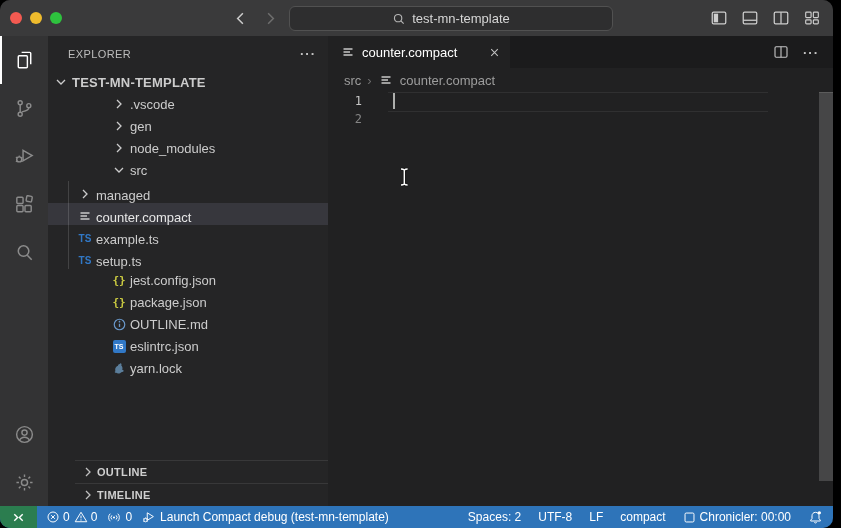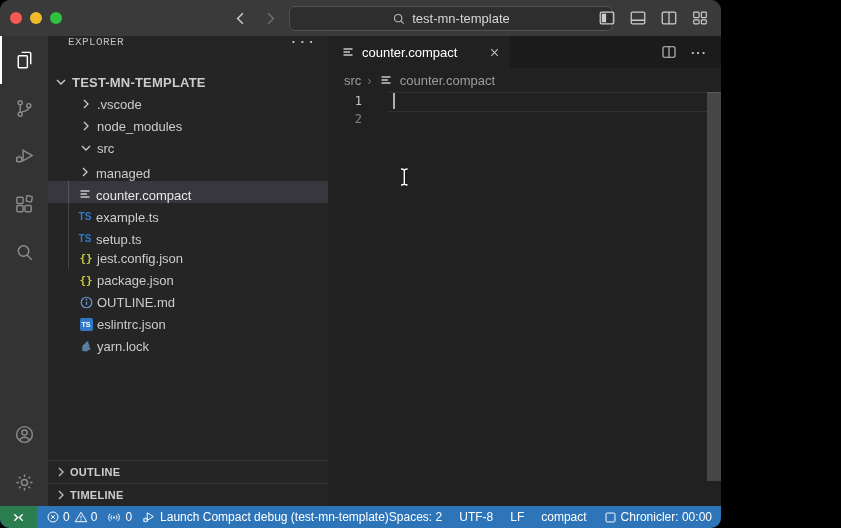--- a/index.html
+++ b/index.html
@@ -1,17 +1,17 @@
 <!DOCTYPE html>
 <html style="--titlebar-bg: #3a3a3b; --activitybar-bg: #333334; --sidebar-bg: #252526; --editor-bg: #212122; --tabbar-bg: #1b1b1c; --statusbar-bg: #2e74b9; --remote-bg: #2b7d4f; --selected-row-bg: #37373d; --traffic-red: #f35a51; --traffic-yellow: #eebb2d; --traffic-green: #2ec23e; --ts-blue: #3178c6; --json-yellow: #cbcb41; --eslint-purple: #b07fd4; --readme-blue: #6997c9; --yarn-blue: #5b7e9b; --git-gray: #8f8f8f;"><head>
 <meta charset="utf-8">
 <style>
   html,body{margin:0;padding:0;background:#000;}
   body{width:841px;height:528px;font-family:"Liberation Sans",sans-serif;-webkit-font-smoothing:antialiased;}
-  .window{position:relative;width:721px;height:528px;border-radius:10px;overflow:hidden;background:var(--editor-bg,#212122);display:flex;flex-direction:column;}
+  .window{position:relative;width:833px;height:528px;border-radius:10px;overflow:hidden;background:var(--editor-bg,#212122);display:flex;flex-direction:column;}
 
   
   .titlebar{position:relative;height:36px;flex:0 0 36px;background:var(--titlebar-bg,#3a3a3b);}
   .traffic{position:absolute;left:10px;top:12px;display:flex;gap:8px;}
   .tl{width:12px;height:12px;border-radius:50%;}
   .nav-arrows{position:absolute;left:230px;top:7px;display:flex;gap:10px;align-items:center;}
   .nav-btn{width:20px;height:22px;display:flex;align-items:center;justify-content:center;}
   .nav-back{color:#cbcbcb;} .nav-fwd{color:#6e6e6e;}
   .cmd-center{position:absolute;left:289px;top:6px;width:322px;height:23px;border-radius:6px;
     background:#2e2e2f;border:1px solid #515151;display:flex;align-items:center;justify-content:center;gap:6px;
@@ -21,36 +21,36 @@
   .tb-actions span{display:flex;align-items:center;}
 
   
   .main{flex:1;display:flex;min-height:0;}
   .activitybar{width:48px;flex:0 0 48px;background:var(--activitybar-bg,#333334);display:flex;flex-direction:column;align-items:stretch;}
   .act-item{height:48px;display:flex;align-items:center;justify-content:center;color:#8b8b8b;border-left:2px solid transparent;border-right:2px solid transparent;}
   .act-item.active{color:#ffffff;border-left-color:#ffffff;}
   .act-spacer{flex:1;}
 
   .sidebar{width:280px;flex:0 0 280px;background:var(--sidebar-bg,#252526);display:flex;flex-direction:column;min-height:0;color:#cccccc;}
-  .sb-header{height:35px;flex:0 0 35px;display:flex;align-items:flex-start;padding:0 12px 0 20px;font-family:Liberation Mono, monospace;}
+  .sb-header{height:35px;flex:0 0 35px;display:flex;align-items:center;padding:0 12px 0 20px;}
   .sb-title{font-size:11px;color:#bdbdbd;letter-spacing:.4px;flex:1;}
   .dots{color:#c5c5c5;font-weight:bold;letter-spacing:1px;font-size:13px;line-height:1;}
   .explorer-body{flex:1;position:relative;overflow:hidden;}
   .trow{height:22px;display:flex;align-items:center;font-size:13px;cursor:default;}
   .trow .slot{width:18px;height:18px;display:flex;align-items:center;justify-content:center;flex:0 0 18px;color:#cccccc;}
   .trow .tlabel{white-space:nowrap;padding-left:2px;}
-  .trow.lvl0{padding-left:4px;} .trow.lvl1{padding-left:29px;} .trow.lvl2{padding-left:28px;align-items:flex-end;}
+  .trow.lvl0{padding-left:4px;} .trow.lvl1{padding-left:22px;margin-left:40px;} .trow.lvl2{padding-left:28px;align-items:flex-end;}
   .trow.bold .tlabel{font-weight:bold;letter-spacing:.2px;}
   .trow.sel{background:var(--selected-row-bg,#37373d);color:#e7e7e7;}
   .indent-guide{position:absolute;left:20px;width:1px;background:rgba(255,255,255,.14);}
   .ts-txt{color:var(--ts-blue,#3178c6);font-weight:bold;font-size:10px;}
   .ts-box{background:var(--ts-blue,#3178c6);color:#fff;font-weight:bold;font-size:7px;width:13px;height:13px;border-radius:2px;display:flex;align-items:center;justify-content:center;}
   .json-txt{color:var(--json-yellow,#cbcb41);font-weight:bold;font-size:11px;font-family:"DejaVu Sans Mono",monospace;}
   .sb-sections{flex:0 0 auto;}
-  .section-row{height:22px;display:flex;align-items:center;padding-left:4px;border-top:1px solid rgba(255,255,255,.09);font-size:11px;font-weight:bold;color:#cfcfcf;letter-spacing:.3px;}
+  .section-row{height:22px;display:flex;align-items:center;padding-left:4px;border-top:1px solid rgba(255,255,255,.09);font-size:11px;font-weight:bold;color:#cfcfcf;letter-spacing:.3px;margin-left:27px;}
   .section-row .slot{width:18px;height:18px;display:flex;align-items:center;justify-content:center;color:#c0c0c0;}
 
   
   .editor-group{flex:1;display:flex;flex-direction:column;min-width:0;background:var(--tabbar-bg,#1b1b1c);}
   .tabbar{height:32px;flex:0 0 32px;display:flex;align-items:stretch;background:var(--tabbar-bg,#1b1b1c);}
   .tab{width:162px;background:var(--editor-bg,#212122);display:flex;align-items:center;padding:0 8px 0 12px;gap:6px;color:#fff;font-size:13px;}
   .tab .tab-close{margin-left:auto;color:#c2c2c2;display:flex;}
   .tab-fill{flex:1;}
   .editor-actions{display:flex;align-items:center;gap:14px;padding-right:14px;color:#c5c5c5;}
   .breadcrumbs{height:24px;flex:0 0 24px;background:var(--editor-bg,#212122);display:flex;align-items:center;gap:6px;padding-left:16px;font-size:13px;color:#9d9d9d;}
@@ -230,20 +230,28 @@
               </svg>
             </span>
             <span class="tlabel">.vscode</span>
           </div>
           <div class="trow lvl1">
             <span class="slot">
               <svg viewBox="0 0 16 16" width="16" height="16" fill="none" stroke="currentColor" stroke-width="1.3">
                 <path d="M6 4l4 4-4 4"></path>
               </svg>
             </span>
+            <span class="tlabel">gen</span>
+          </div>
+          <div class="trow lvl1">
+            <span class="slot">
+              <svg viewBox="0 0 16 16" width="16" height="16" fill="none" stroke="currentColor" stroke-width="1.3">
+                <path d="M6 4l4 4-4 4"></path>
+              </svg>
+            </span>
             <span class="tlabel">node_modules</span>
           </div>
           <div class="trow lvl1">
             <span class="slot">
               <svg viewBox="0 0 16 16" width="16" height="16" fill="none" stroke="currentColor" stroke-width="1.3">
                 <path d="M4 6l4 4 4-4"></path>
               </svg>
             </span>
             <span class="tlabel">src</span>
           </div>

